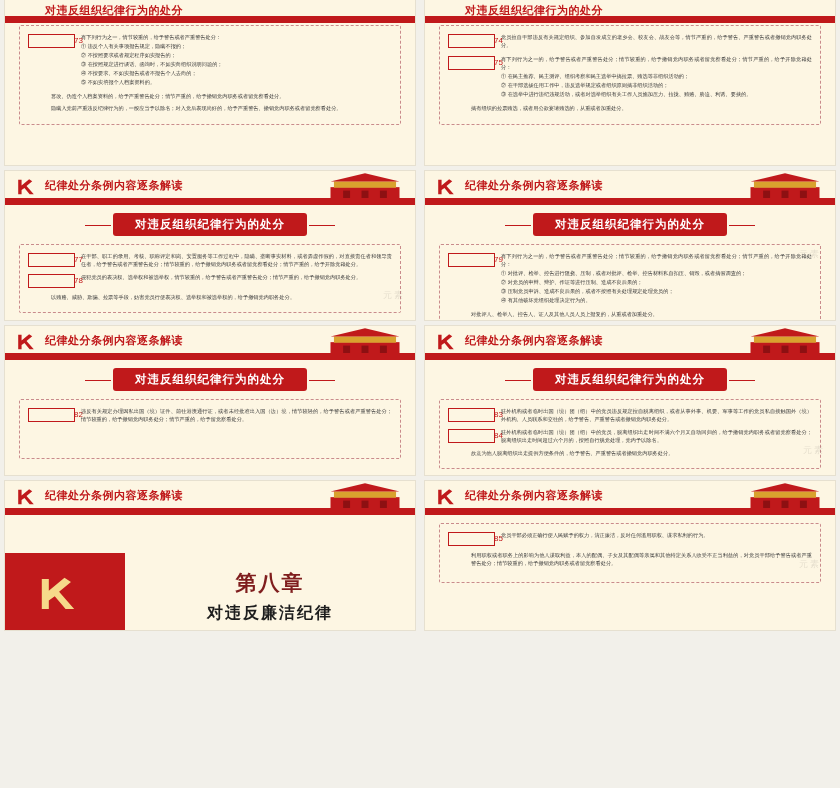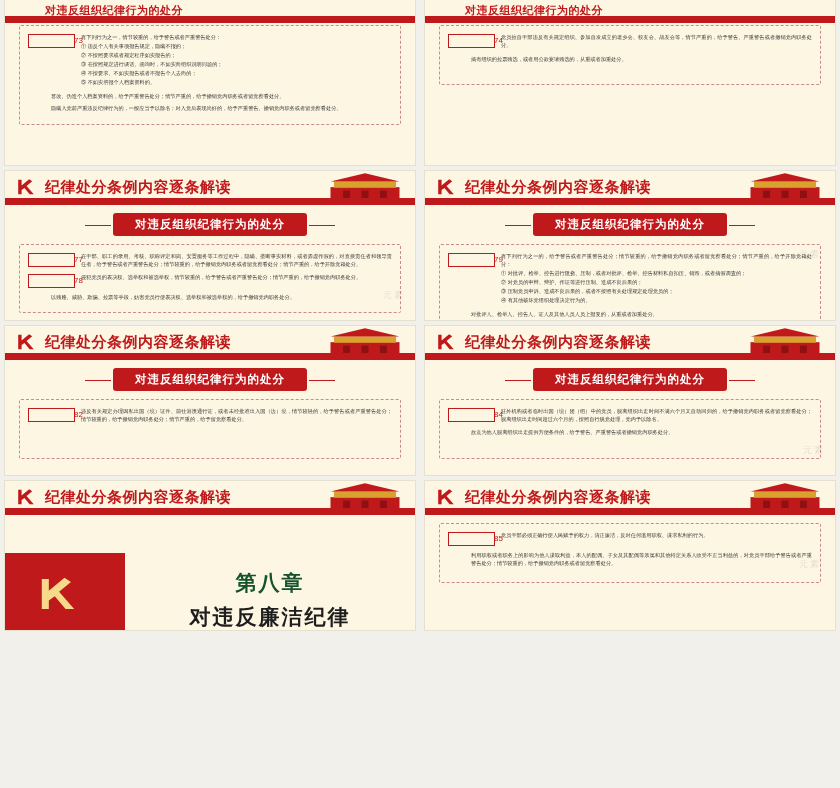--- a/index.html
+++ b/index.html
@@ -32,21 +32,21 @@
     height: 34px;
     background: #fdf6e3;
     overflow: hidden;
   }
   .hdr .emblem {
     position: absolute; left: 8px; top: 3px;
     width: 26px; height: 26px;
   }
   .hdr .title {
     position: absolute; left: 40px; top: 7px;
-    font-size: 15px; font-weight: bold;
+    font-size: 11px; font-weight: bold;
     color: #c0191b; letter-spacing: 0.5px;
     white-space: nowrap;
   }
   .hdr .gate {
     position: absolute; right: 4px; top: 0px;
     width: 92px; height: 30px;
   }
   .hdr .redbar {
     position: absolute; left: 0; right: 0; bottom: 0;
     height: 7px; background: #c0191b;
@@ -137,24 +137,24 @@
   .chapter .leftblock .lbl {
     position: absolute; left: 0; right: 0; top: 76px;
     text-align: center; color: #fff;
     font-size: 21px; font-weight: bold; letter-spacing: 3px;
   }
   .chapter .rightblock {
     position: absolute; left: 126px; right: 6px; top: 54px;
     text-align: center;
   }
   .chapter .ch-num {
-    font-size: 21px; font-weight: bold; color: #14532d; letter-spacing: 2px;
+    font-size: 21px; font-weight: bold; color: #7f1d1d; letter-spacing: 2px;
   }
   .chapter .ch-title {
-    font-size: 21px; font-weight: bold; color: #1d1d1d; letter-spacing: 2px;
+    font-size: 16px; font-weight: bold; color: #1d1d1d; letter-spacing: 2px;
     margin-top: 6px;
   }
 
   
   .wm {
     position: absolute; right: 10px; bottom: 18px;
     font-size: 9px; color: rgba(0,0,0,0.10);
     letter-spacing: 2px;
     pointer-events: none;
   }
@@ -197,20 +197,29 @@
       <div class="redbar"></div>
       <div class="title" style="top:14px;color:#c0191b;font-size:11px;">对违反组织纪律行为的处分</div>
     </div>
     <div class="dashbox" style="margin-top:2px;">
       <div class="row">
         <div class="num">74</div>
         <div class="txt">
           <p>党员擅自干部违反有关规定组织、参加自发成立的老乡会、校友会、战友会等，情节严重的，给予警告、严重警告或者撤销党内职务处分。</p>
         </div>
       </div>
+      <div class="row">
+        <div class="num">75</div>
+        <div class="txt">
+          <p>有下列行为之一的，给予警告或者严重警告处分；情节较重的，给予撤销党内职务或者留党察看处分；情节严重的，给予开除党籍处分：</p>
+          <p>① 在民主推荐、民主测评、组织考察和民主选举中搞拉票、贿选等非组织活动的；</p>
+          <p>② 在干部选拔任用工作中，违反选举规定或者组织原则搞非组织活动的；</p>
+          <p>③ 在选举中进行违纪违规活动，或者对选举组织有关工作人员施加压力、拉拢、贿赂、胁迫、利诱、要挟的。</p>
+        </div>
+      </div>
       <div class="plain">搞有组织的拉票贿选，或者用公款宴请贿选的，从重或者加重处分。</div>
     </div>
   </div>
 
   <div class="slide">
     <div class="hdr">
       <svg class="emblem" viewBox="0 0 100 100">
         <path d="M20 78 L20 22 L33 22 L33 44 L62 20 L74 28 L52 46 L80 78 L64 78 L44 54 L33 62 L33 78 Z" fill="#c0191b"></path>
       </svg>
       <div class="title">纪律处分条例内容逐条解读</div>
@@ -318,20 +327,24 @@
         <rect x="74" y="34" width="12" height="18" fill="#8d1012"></rect>
         <rect x="106" y="34" width="12" height="18" fill="#8d1012"></rect>
       </svg>
       <div class="redbar"></div>
     </div>
     <div class="banner-wrap">
       <div class="banner">对违反组织纪律行为的处分</div>
     </div>
     <div class="dashbox">
       <div class="row">
+        <div class="num">83</div>
+        <div class="txt">驻外机构或者临时出国（境）团（组）中的党员违反规定擅自脱离组织，或者从事外事、机要、军事等工作的党员私自接触国外（境）外机构、人员联系和交往的，给予警告、严重警告或者撤销党内职务处分。</div>
+      </div>
+      <div class="row">
         <div class="num">84</div>
         <div class="txt">驻外机构或者临时出国（境）团（组）中的党员，脱离组织出走时间不满六个月又自动回归的，给予撤销党内职务或者留党察看处分；脱离组织出走时间超过六个月的，按照自行脱党处理，党内予以除名。</div>
       </div>
       <div class="plain">故意为他人脱离组织出走提供方便条件的，给予警告、严重警告或者撤销党内职务处分。</div>
     </div>
     <div class="wm">元素</div>
   </div>
 
   <div class="slide">
     <div class="hdr">

